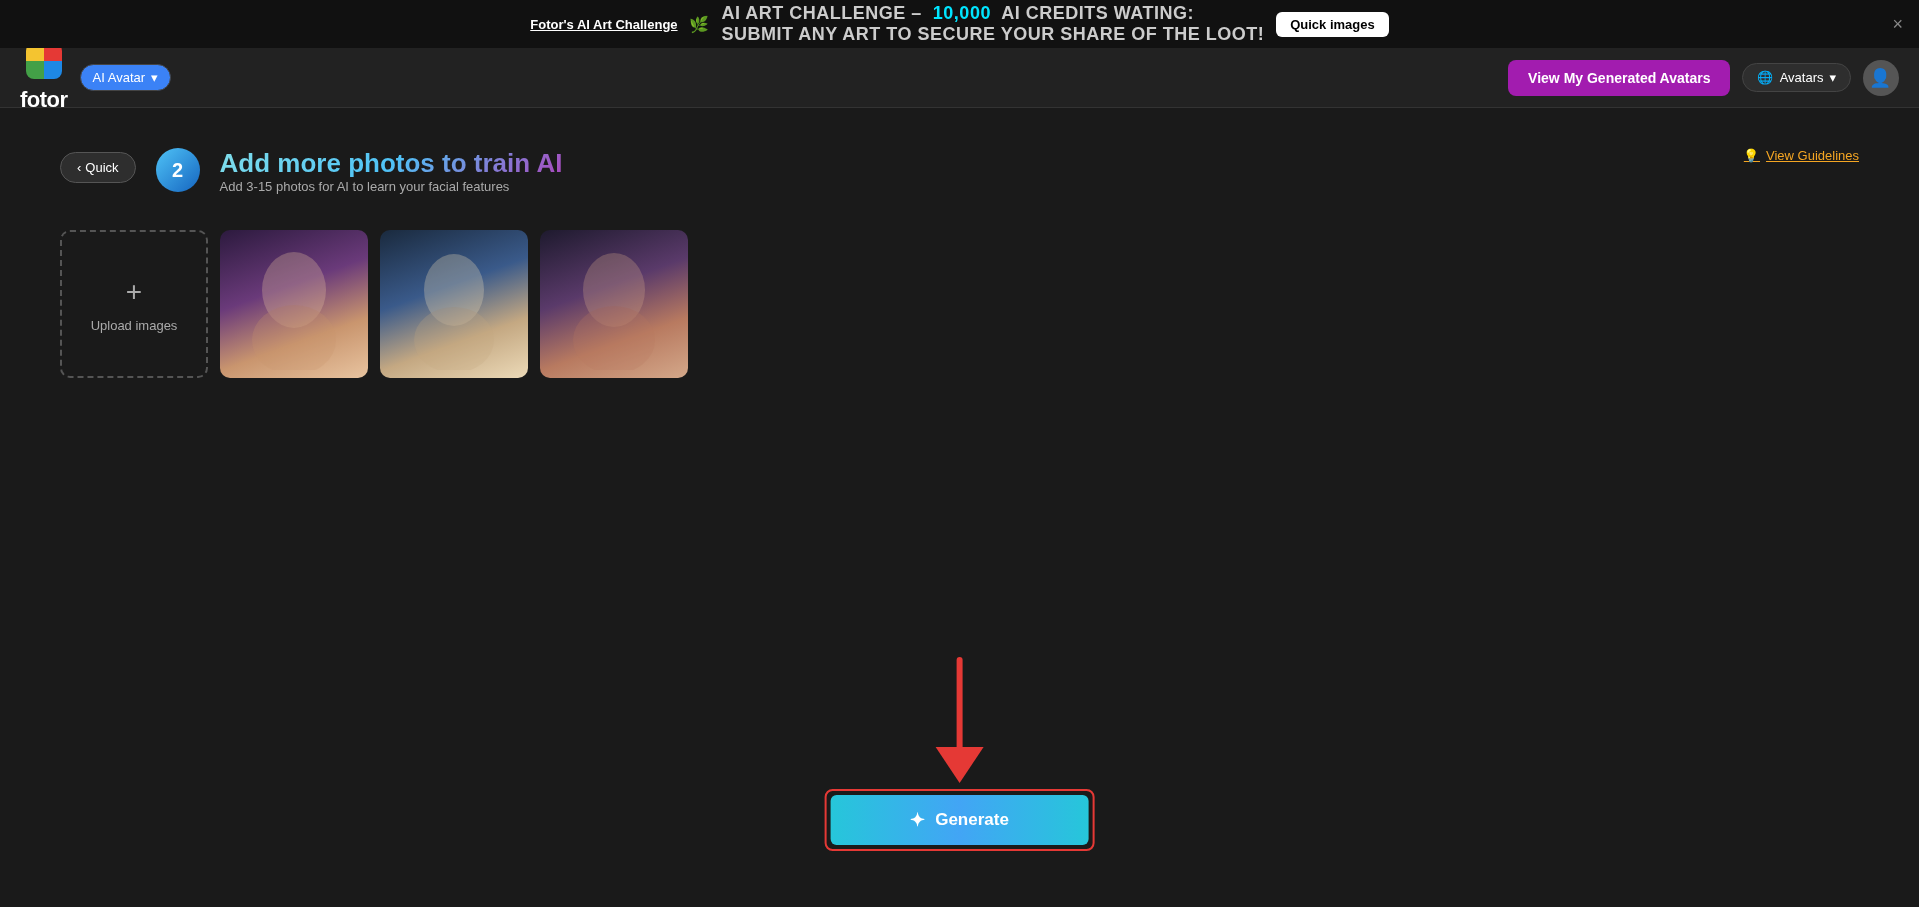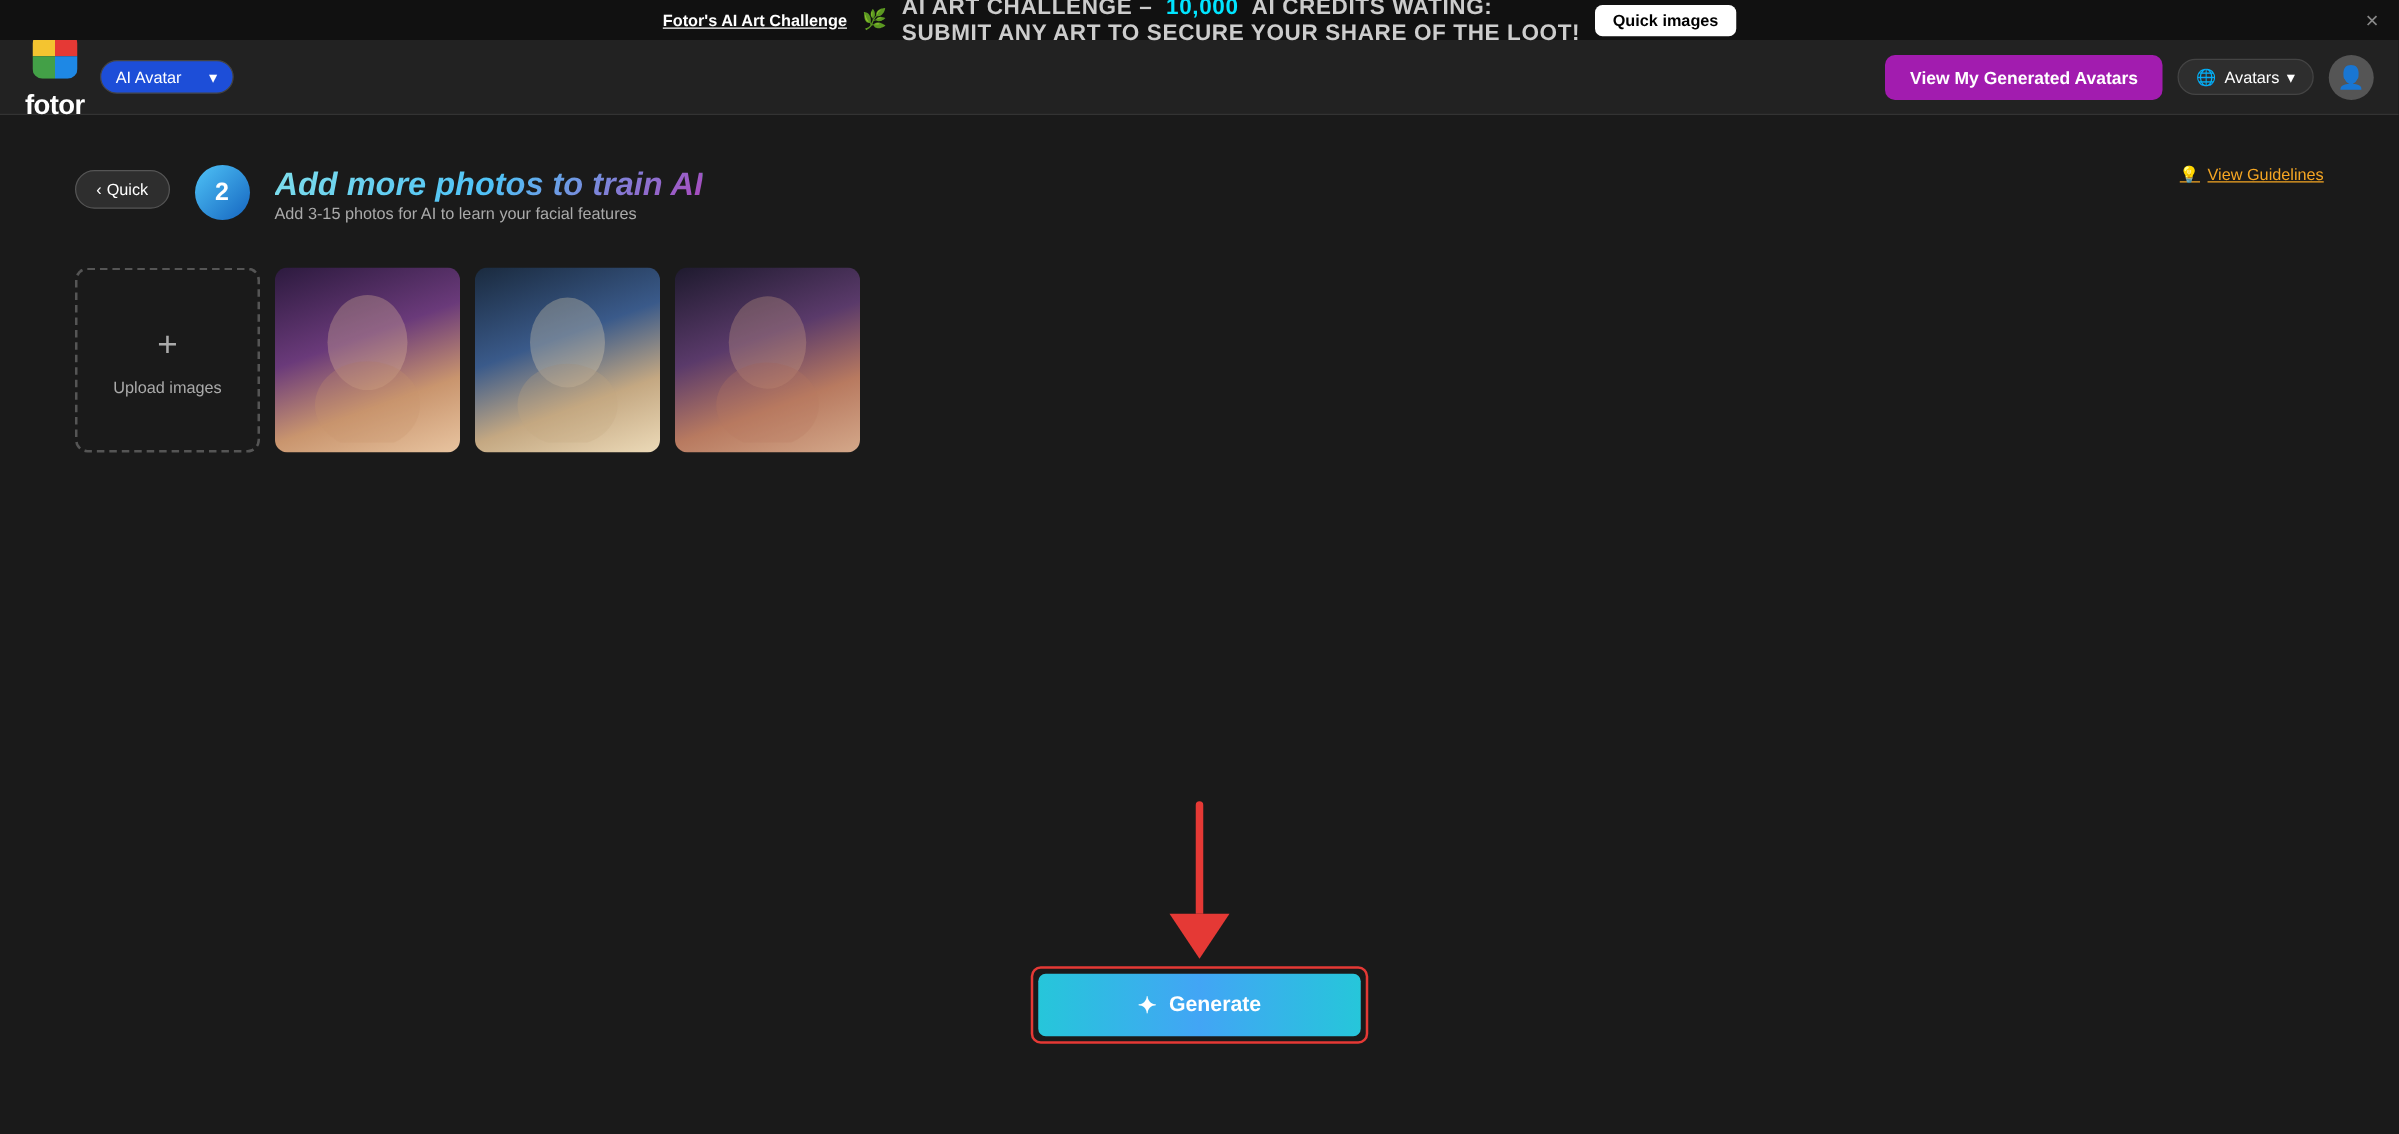--- a/index.html
+++ b/index.html
@@ -7,21 +7,21 @@
       background: #1a1a1a;
       font-family: -apple-system, BlinkMacSystemFont, 'Segoe UI', sans-serif;
       color: #fff;
       min-height: 907px;
       overflow-x: hidden;
     }
 
     
     .top-banner {
       background: #111;
-      height: 32px;
+      height: 48px;
       display: flex;
       align-items: center;
       justify-content: center;
       gap: 12px;
       font-size: 13px;
       position: relative;
     }
     .top-banner .challenge-link {
       color: #fff;
       font-weight: 700;
@@ -77,29 +77,29 @@
       gap: 12px;
     }
     .fotor-logo {
       display: flex;
       align-items: center;
       gap: 8px;
       cursor: pointer;
       flex-direction: column;
     }
     .ai-avatar-badge {
-      background: #1d4ed8;
+      background: #3b82f6;
       border: 1px solid #444;
       border-radius: 20px;
       padding: 5px 12px;
       font-size: 13px;
       color: #fff;
       display: flex;
       align-items: center;
-      gap: 22px;
+      gap: 6px;
       cursor: pointer;
     }
     .header-right {
       display: flex;
       align-items: center;
       gap: 12px;
     }
     .view-avatars-btn {
       background: #a21caf;
       color: #fff;
@@ -177,21 +177,20 @@
       color: #fff;
       flex-shrink: 0;
     }
     .step-text h2 {
       font-size: 26px;
       font-weight: 700;
       background: linear-gradient(135deg, #80deea, #4fc3f7, #ab47bc);
       -webkit-background-clip: text;
       -webkit-text-fill-color: transparent;
       background-clip: text;
-      font-style: italic;
     }
     .step-text p {
       font-size: 13px;
       color: #aaa;
       margin-top: 0;
     }
     .view-guidelines-link {
       position: absolute;
       right: 0;
       top: 0;

